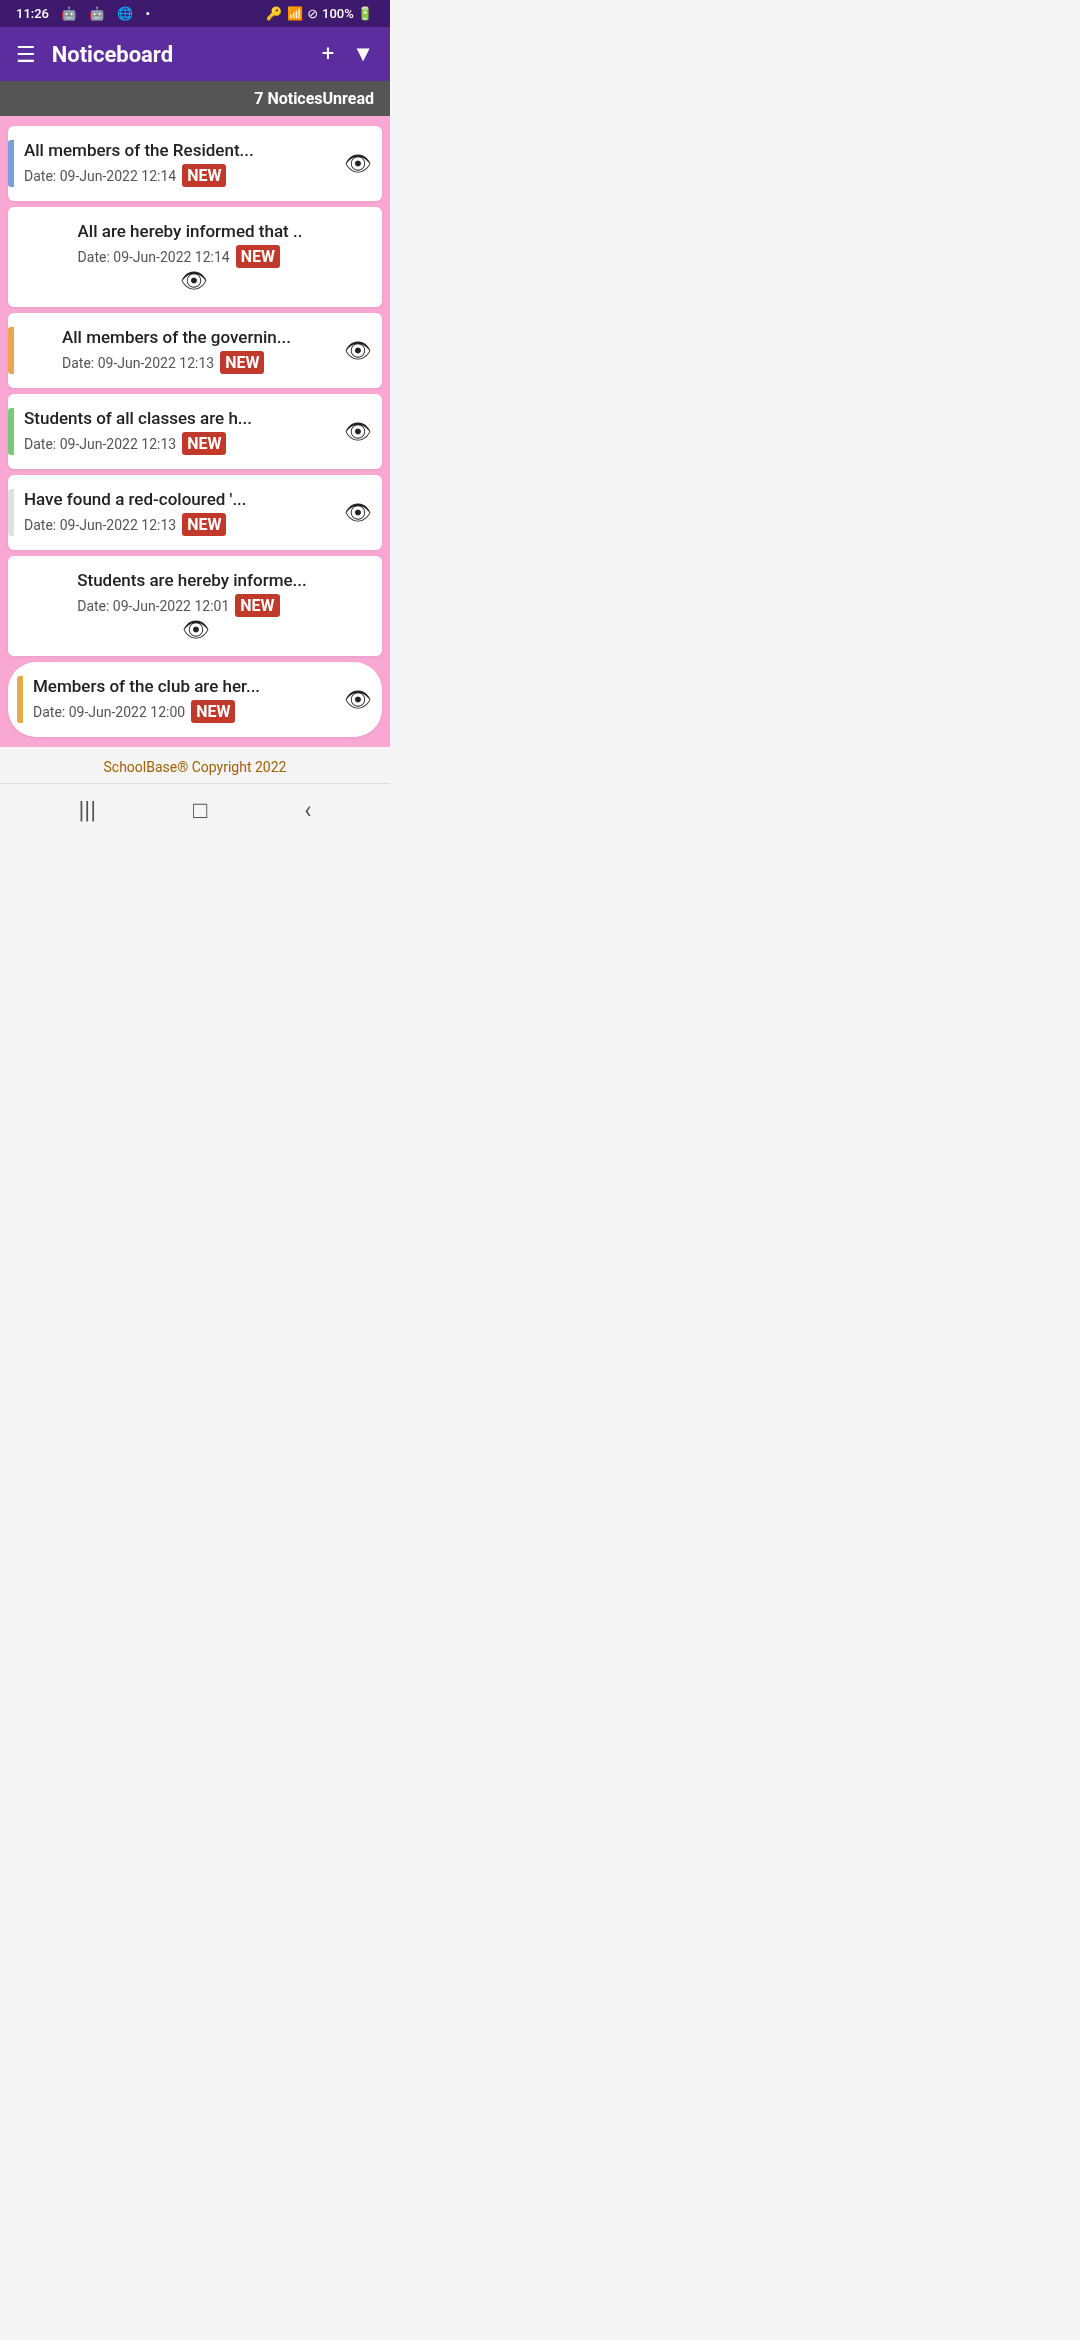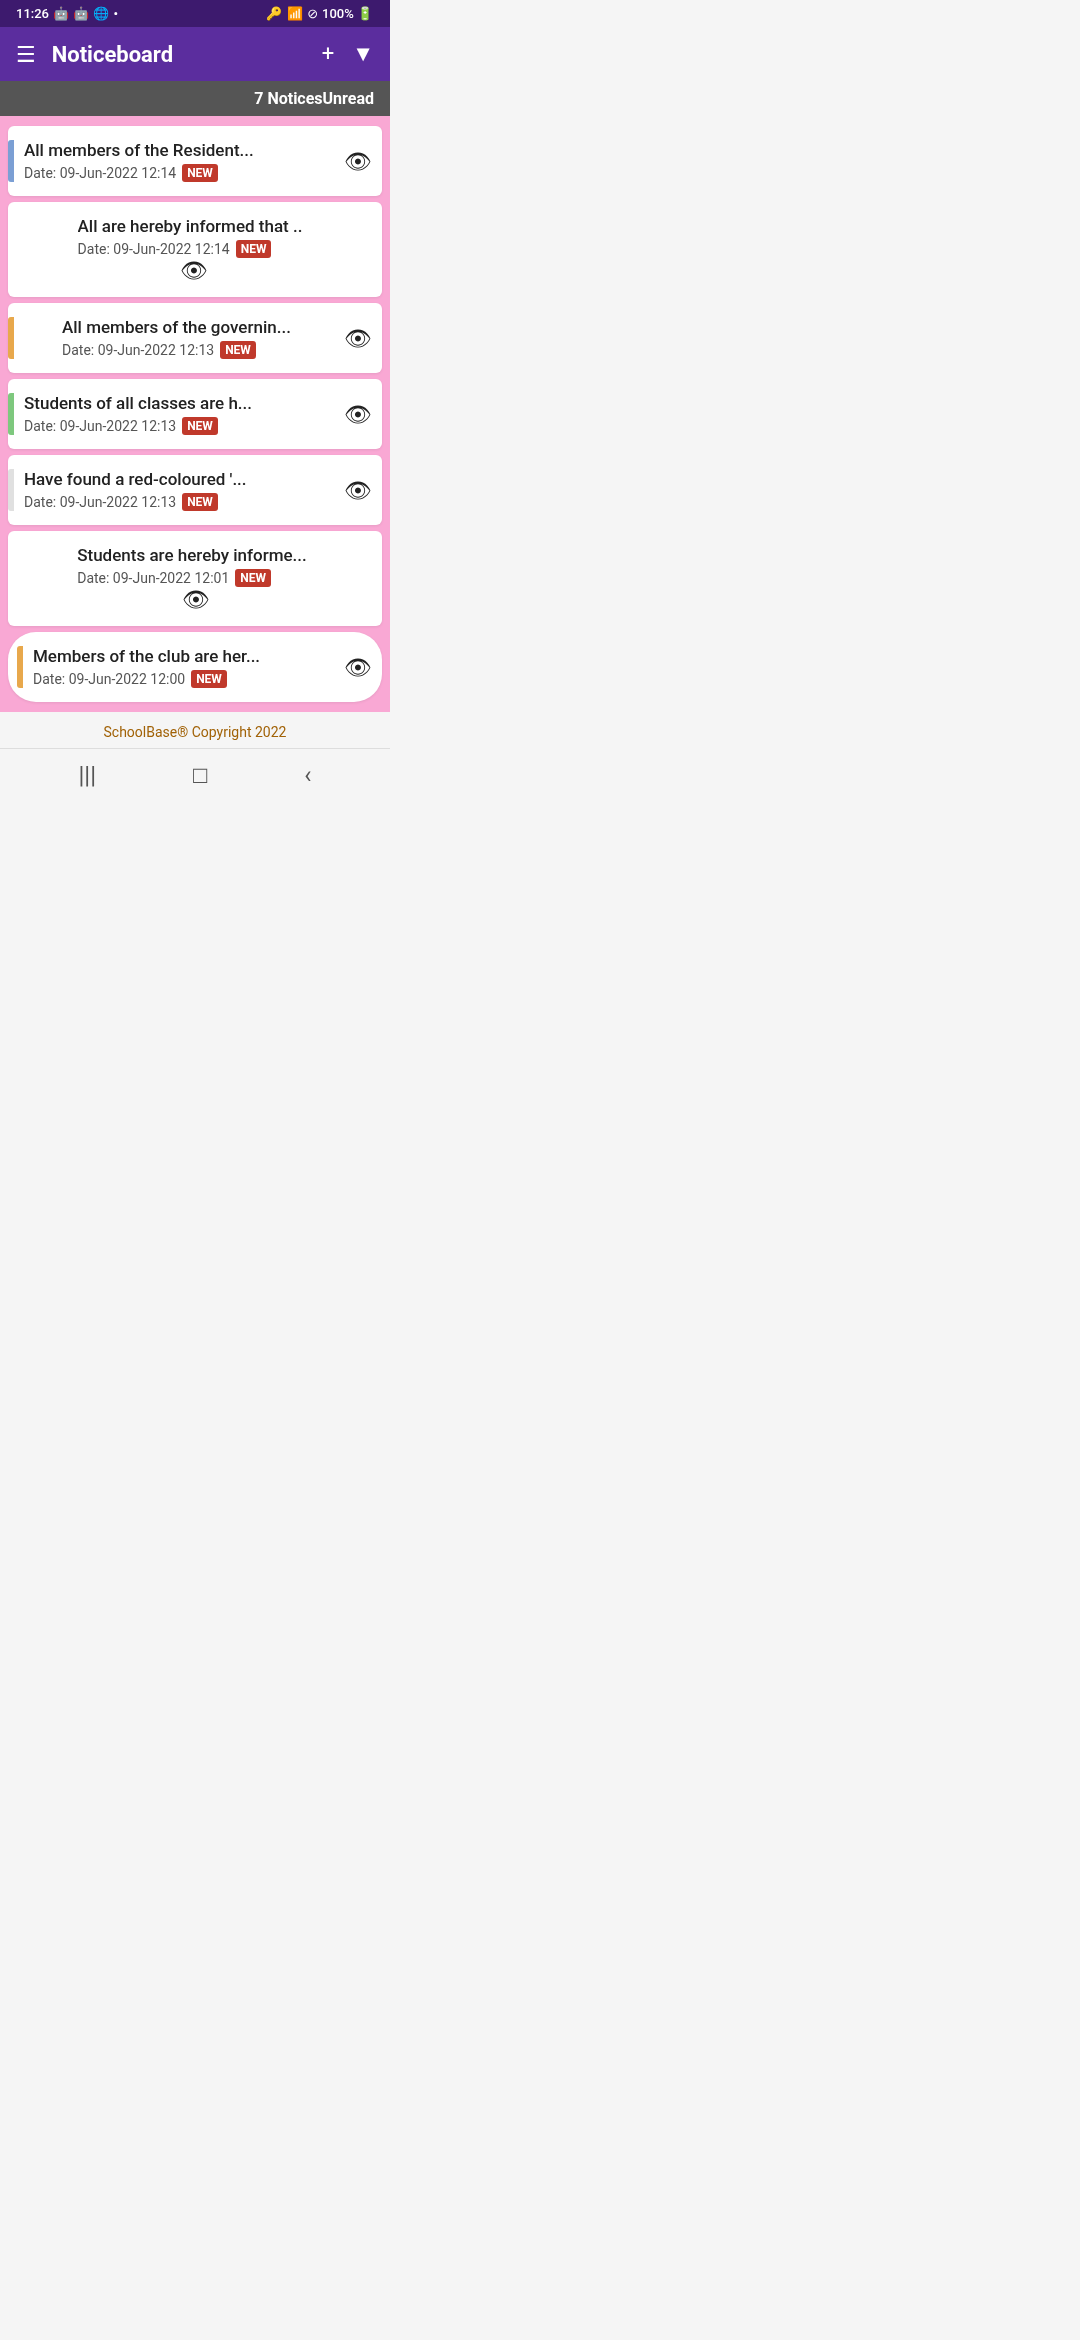--- a/index.html
+++ b/index.html
@@ -17,21 +17,21 @@
     .status-bar {
       background: #3d1a6e;
       color: white;
       display: flex;
       justify-content: space-between;
       align-items: center;
       padding: 6px 16px;
       font-size: 13px;
       font-weight: 500;
     }
-    .status-left { display: flex; align-items: center; gap: 4px; }
+    .status-left { display: flex; align-items: center; gap: 12px; }
     .status-right { display: flex; align-items: center; gap: 4px; }
 
     
     .header {
       background: #5b2d9e;
       color: white;
       display: flex;
       align-items: center;
       padding: 14px 16px;
       gap: 16px;
@@ -109,21 +109,21 @@
       display: flex;
       align-items: center;
       gap: 6px;
       font-size: 14px;
       color: #555;
     }
 
     .new-badge {
       background: #c0392b;
       color: white;
-      font-size: 12px;
+      font-size: 16px;
       font-weight: bold;
       padding: 2px 5px;
       border-radius: 3px;
       text-transform: uppercase;
     }
 
     .eye-icon {
       font-size: 22px;
       color: #222;
       margin-left: 8px;

